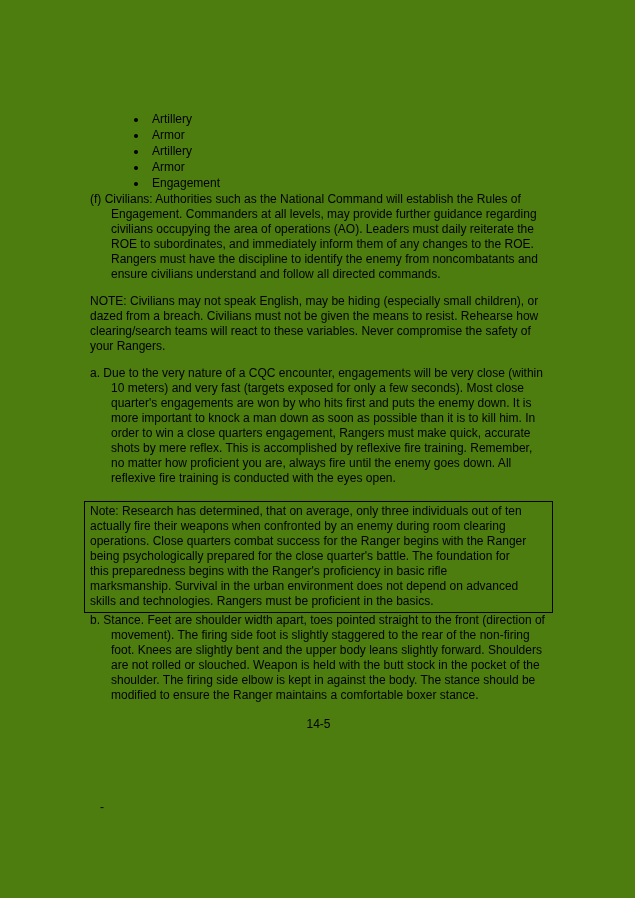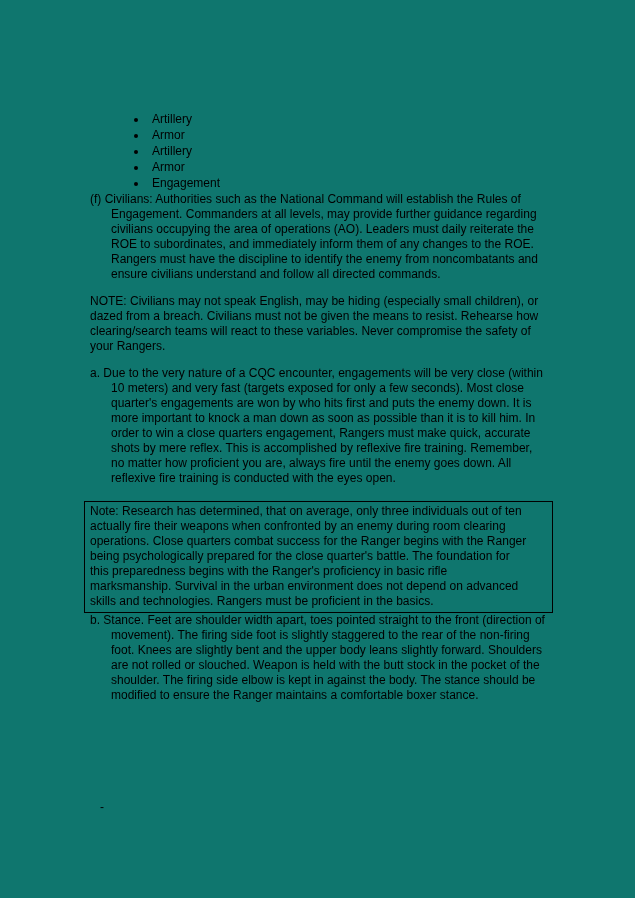--- a/index.html
+++ b/index.html
@@ -4,21 +4,21 @@
 <style>
   html, body {
     margin: 0;
     padding: 0;
     background: #ffffff;
   }
   .page {
     position: relative;
     width: 635px;
     height: 898px;
-    background: #0f766e;
+    background: #4d7c0f;
     box-sizing: border-box;
     padding: 112px 88px 0 90px;
     font-family: "Liberation Sans", sans-serif;
     font-size: 12px;
     line-height: 15px;
     color: #000000;
     overflow: hidden;
   }
   ul.bullets {
     list-style: disc;
@@ -91,16 +91,17 @@
 
   <div class="boxed">
     <span>Note:  Research has determined, that on average, only three individuals out of ten actually fire their weapons when confronted by an enemy during room clearing operations.  Close quarters combat success for the Ranger begins with the Ranger being psychologically prepared for the close quarter's battle. The foundation for this preparedness begins with the Ranger's proficiency in basic rifle marksmanship.  Survival in the urban environment does not depend on advanced skills and technologies.  Rangers must be proficient in the basics.</span>
   </div>
 
   <p class="para hang">
     <span>b.</span>
     <span>Stance.  Feet are shoulder width apart, toes pointed straight to the front (direction of movement).  The firing side foot is slightly staggered to the rear of the non-firing foot.  Knees are slightly bent and the upper body leans slightly  forward.  Shoulders are not rolled or slouched.  Weapon is held with the butt stock in the pocket of the shoulder.  The firing side elbow is kept in against the body.  The stance should be modified to ensure the Ranger maintains a comfortable boxer stance.</span>
   </p>
 
+  <div class="pagenum">14-5</div>
 
   <div class="stray">-</div>
 
 </div>
 
 </body></html>

